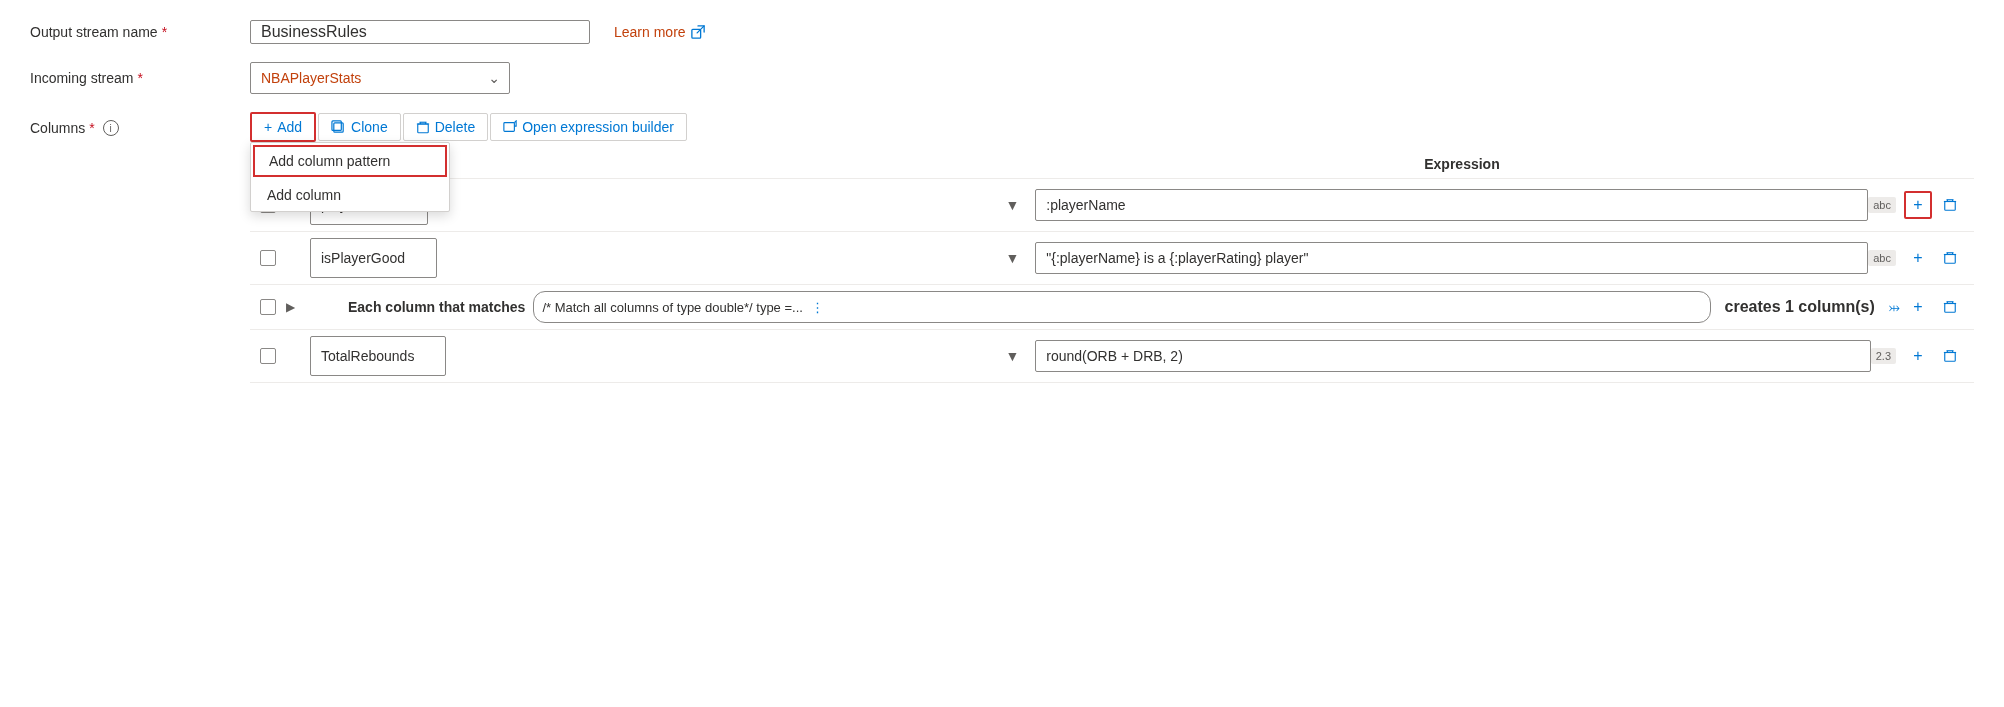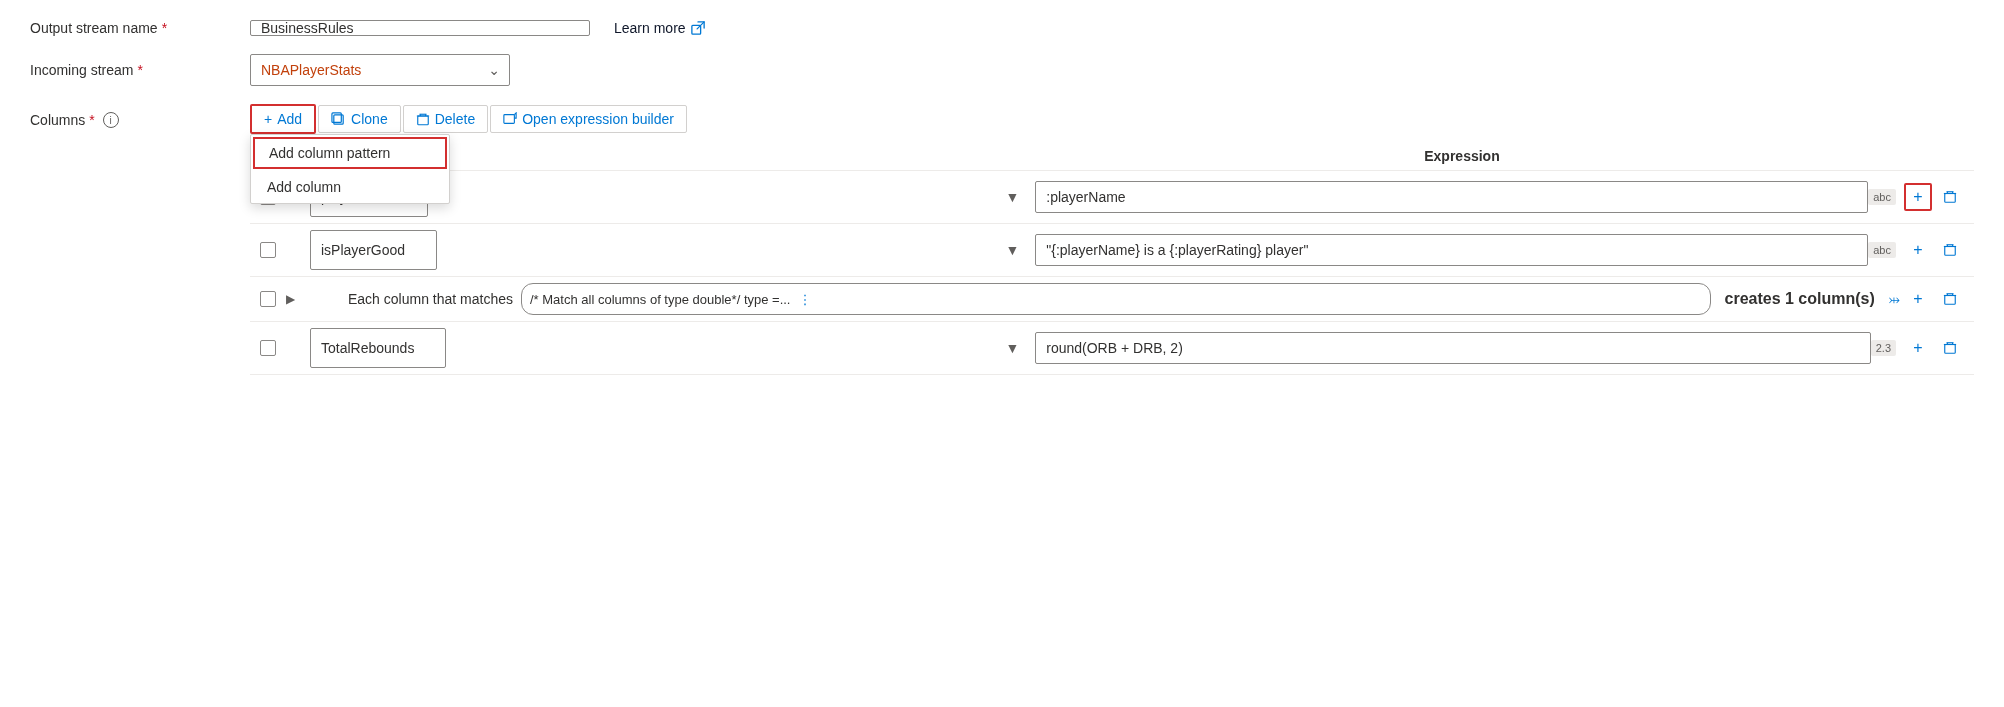--- a/index.html
+++ b/index.html
@@ -24,31 +24,31 @@
       color: #323130;
       display: flex;
       align-items: center;
       gap: 4px;
     }
     .required-star {
       color: #c50f1f;
     }
     .text-input {
       width: 340px;
-      height: 16px;
+      height: 24px;
       border: 1px solid #8a8886;
       padding: 0 10px;
-      font-size: 14px;
+      font-size: 16px;
       color: #323130;
       border-radius: 2px;
       outline: none;
     }
     .learn-more-link {
       margin-left: 24px;
-      color: #0f172a;
+      color: #c2410c;
       font-size: 14px;
       text-decoration: none;
       display: flex;
       align-items: center;
       gap: 5px;
     }
     .select-wrapper {
       position: relative;
       display: inline-block;
     }
@@ -233,21 +233,21 @@
       border: none;
       background: transparent;
       color: #0078d4;
       font-size: 16px;
       border-radius: 2px;
     }
     .action-btn.red-border {
       border: 2px solid #d32f2f;
     }
     .pattern-label {
-      font-weight: 400;
+      font-weight: 700;
       font-size: 14px;
       white-space: nowrap;
       padding-left: 38px;
     }
     .pattern-expr-btn {
       display: flex;
       align-items: center;
       gap: 4px;
       height: 32px;
       border: 1px solid #8a8886;

